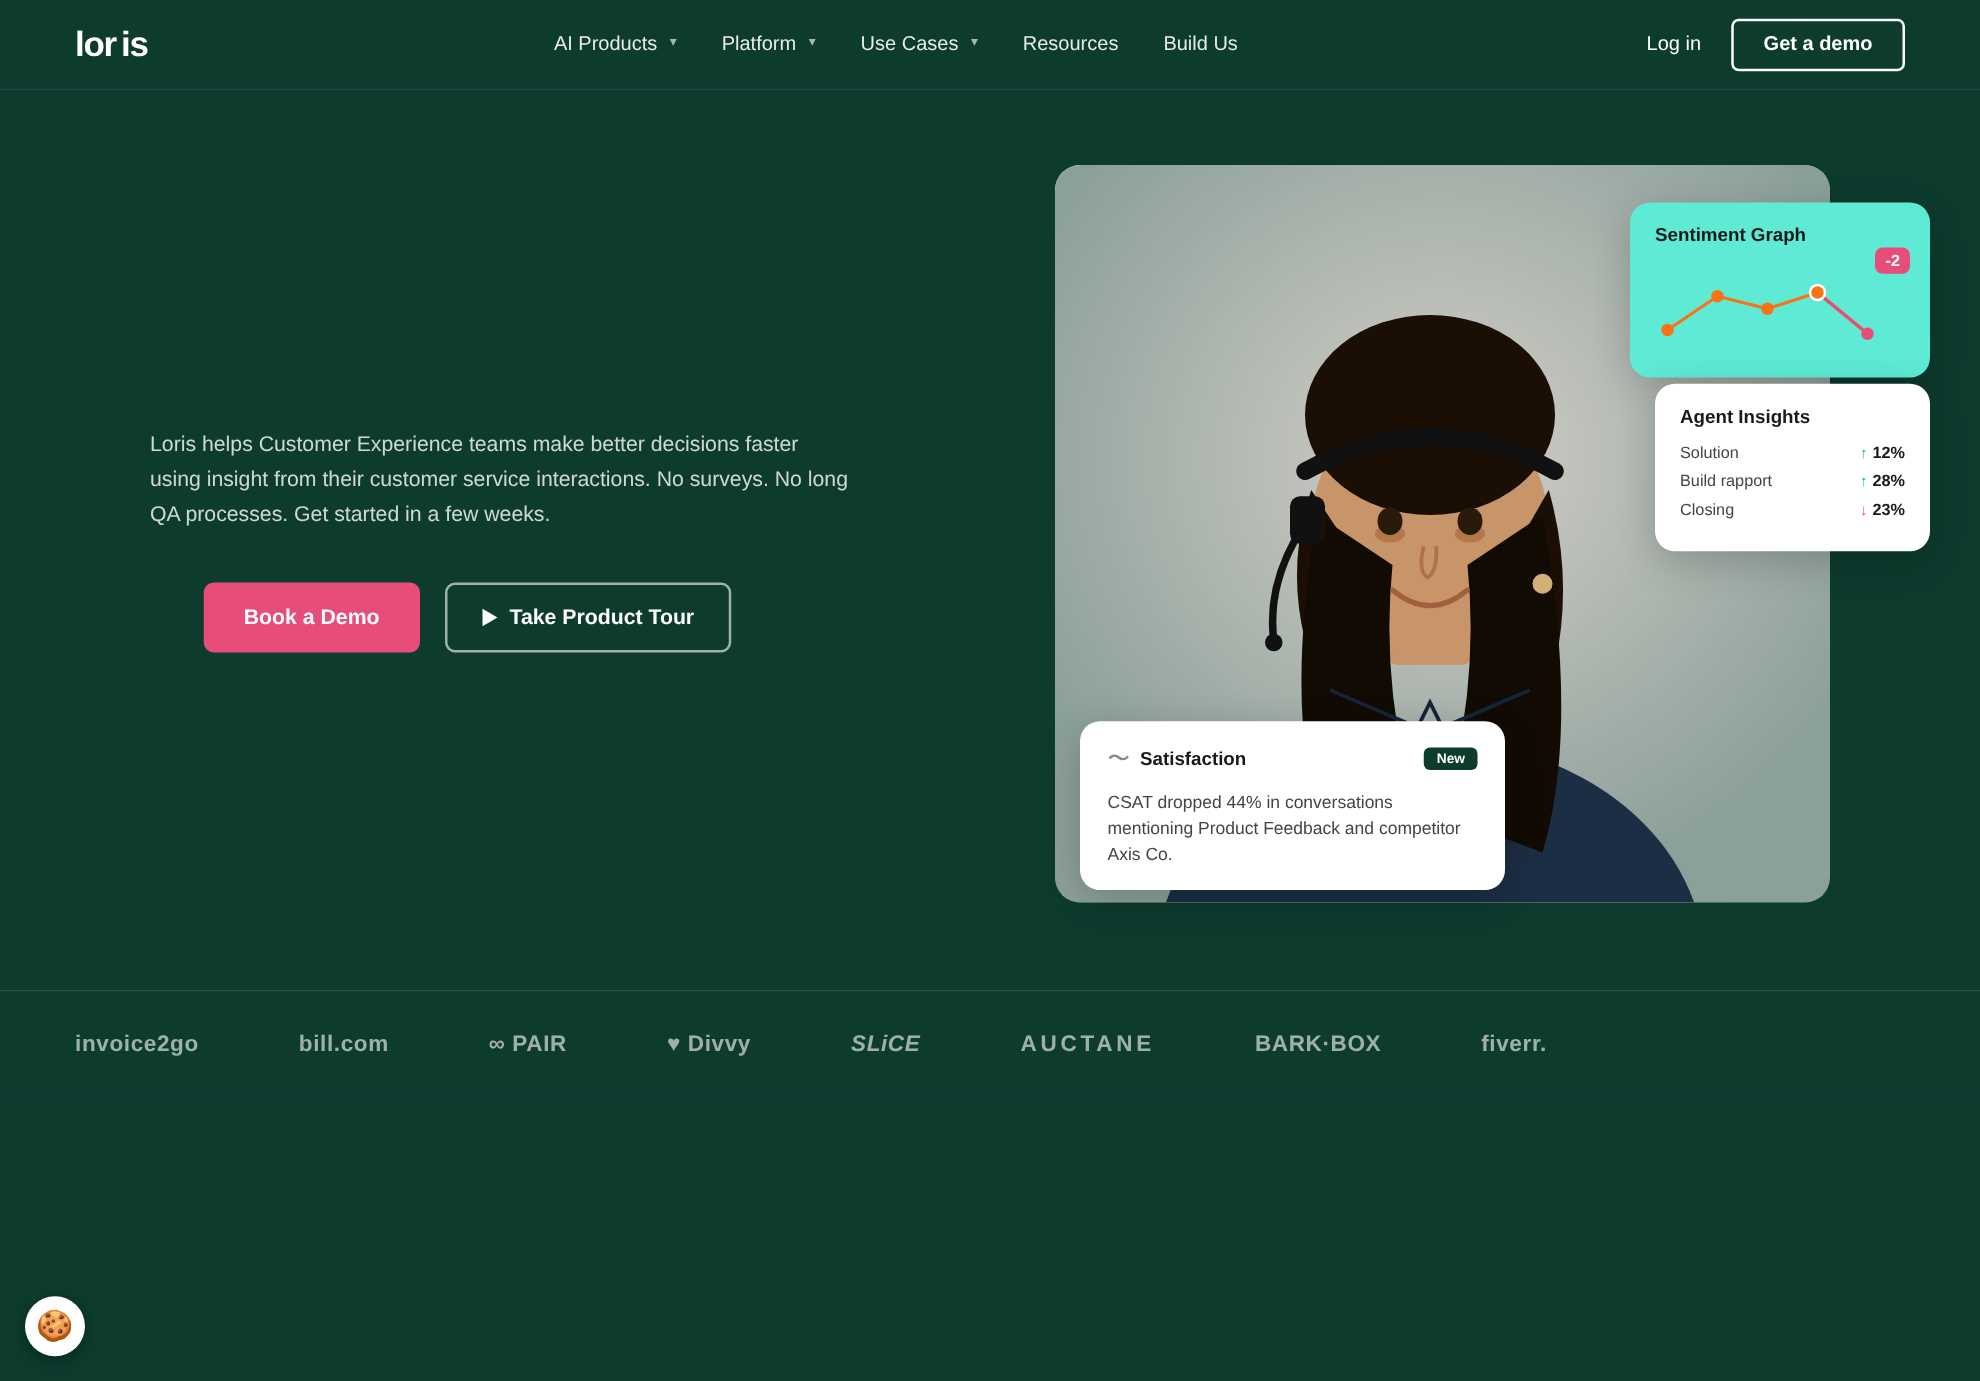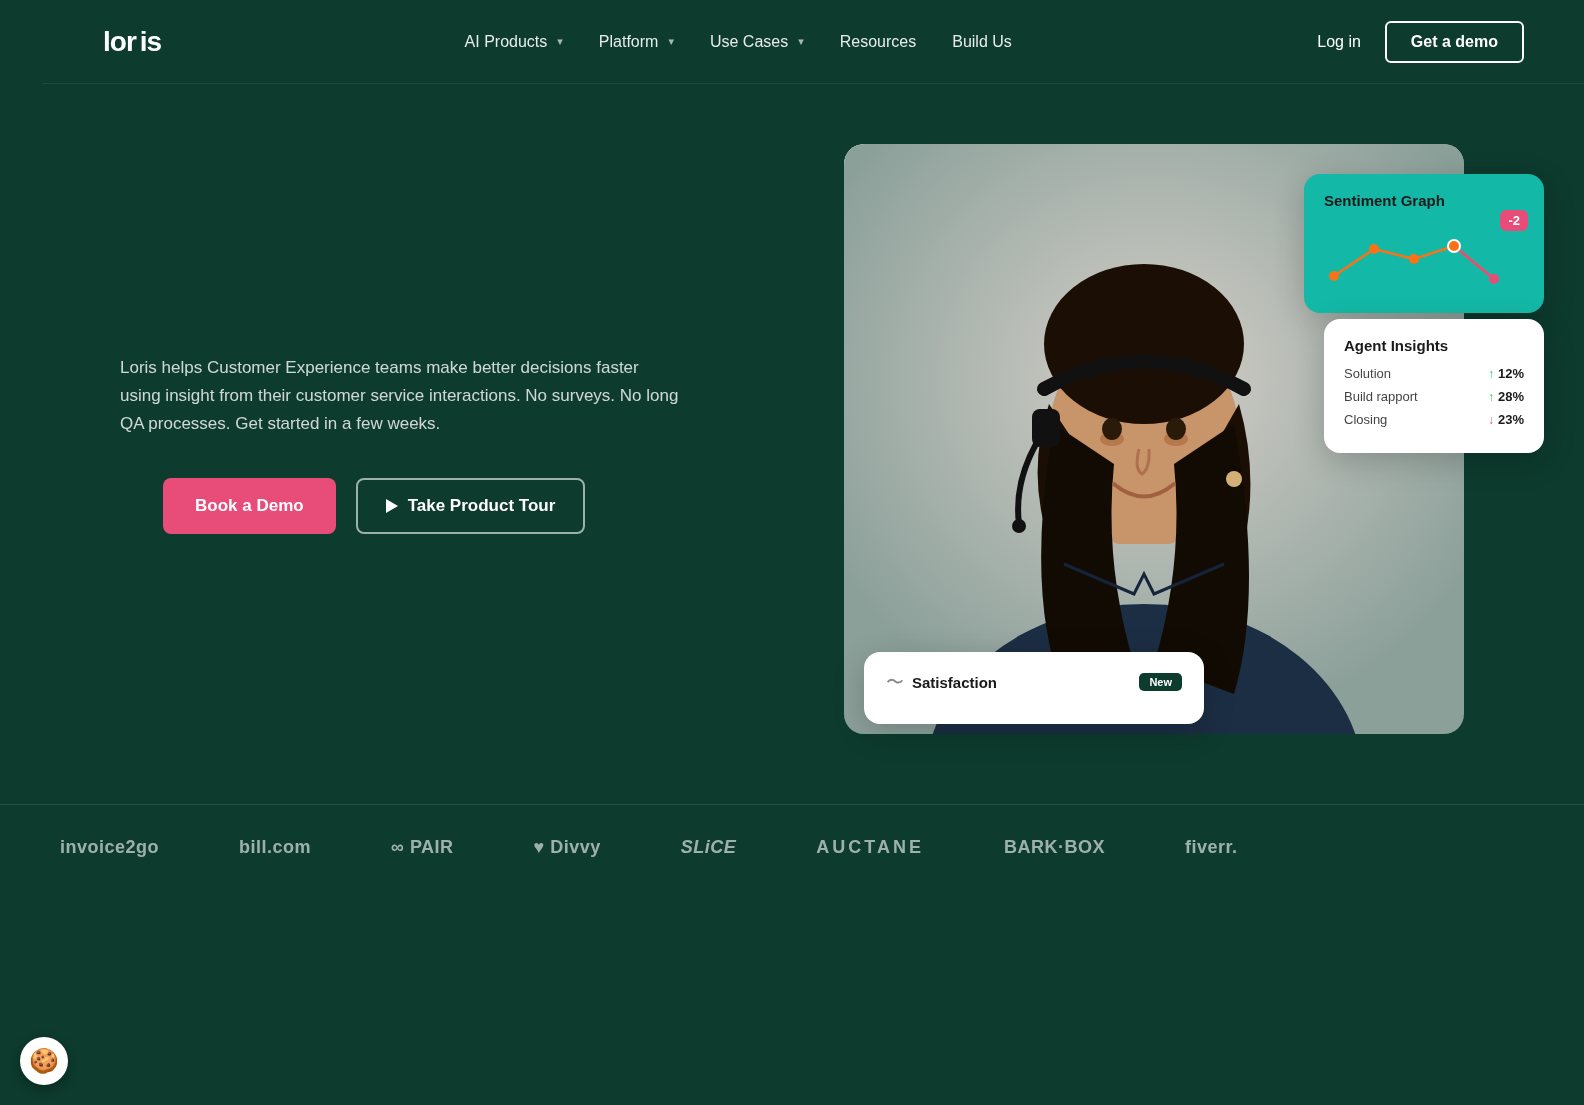--- a/index.html
+++ b/index.html
@@ -1,24 +1,24 @@
 <!DOCTYPE html>
 <html><head>
   <meta charset="utf-8">
   <style>
     * { margin: 0; padding: 0; box-sizing: border-box; }
     body { font-family: -apple-system, BlinkMacSystemFont, 'Segoe UI', sans-serif; background: #0d3b2e; color: white; width: 1584px; min-height: 1105px; overflow-x: hidden; }
 
     
-    nav { display: flex; align-items: center; justify-content: space-between; padding: 0 60px; height: 84px; background: #0d3b2e; border-bottom: 1px solid rgba(255,255,255,0.08); margin-left: 43px; }
+    nav { display: flex; align-items: center; justify-content: space-between; padding: 0 60px; height: 72px; background: #0d3b2e; border-bottom: 1px solid rgba(255,255,255,0.08); }
     .nav-logo { display: flex; align-items: center; gap: 4px; }
     .logo-text { font-size: 28px; font-weight: 700; color: white; letter-spacing: -1px; }
     .logo-dot { width: 10px; height: 10px; background: #e84d7a; border-radius: 50%; margin-top: -12px; margin-left: -2px; }
     .nav-links { display: flex; align-items: center; gap: 36px; }
-    .nav-link { color: rgba(255,255,255,0.9); font-size: 16px; text-decoration: none; cursor: pointer; display: flex; align-items: center; gap: 10px; }
+    .nav-link { color: rgba(255,255,255,0.9); font-size: 16px; text-decoration: none; cursor: pointer; display: flex; align-items: flex-start; gap: 10px; }
     .chevron { font-size: 11px; opacity: 0.7; }
     .nav-actions { display: flex; align-items: center; gap: 24px; }
     .login-btn { color: white; font-size: 16px; cursor: pointer; }
     .demo-btn { background: transparent; border: 2px solid white; color: white; padding: 10px 24px; border-radius: 6px; font-size: 16px; font-weight: 600; cursor: pointer; }
 
     
     .hero { display: flex; align-items: center; justify-content: space-between; padding: 60px 60px 60px 120px; min-height: 700px; }
     .hero-left { max-width: 560px; }
     .hero-title { font-size: 58px; font-weight: 800; line-height: 1.1; margin-bottom: 28px; color: white; }
     .hero-desc { font-size: 17px; line-height: 1.65; color: rgba(255,255,255,0.8); margin-bottom: 40px; }
@@ -26,21 +26,21 @@
     .book-demo-btn { background: #e84d7a; color: white; border: none; padding: 18px 32px; border-radius: 8px; font-size: 17px; font-weight: 700; cursor: pointer; margin-left: 43px; }
     .product-tour-btn { background: transparent; border: 2px solid rgba(255,255,255,0.6); color: white; padding: 16px 28px; border-radius: 8px; font-size: 17px; font-weight: 600; cursor: pointer; display: flex; align-items: center; gap: 10px; }
     .play-icon { width: 0; height: 0; border-style: solid; border-width: 7px 0 7px 12px; border-color: transparent transparent transparent white; display: inline-block; }
 
     
     .hero-right { position: relative; width: 680px; height: 600px; flex-shrink: 0; }
     .hero-image-container { width: 620px; height: 590px; border-radius: 20px; overflow: hidden; background: linear-gradient(135deg, #b8c4c0 0%, #8fa5a0 100%); position: relative; }
     .hero-person { width: 100%; height: 100%; background: linear-gradient(160deg, #c5d0cc 0%, #7a9590 30%, #4a7068 70%, #2d5a50 100%); border-radius: 20px; position: relative; overflow: hidden; }
 
     
-    .sentiment-card { position: absolute; top: 30px; right: -20px; background: #14b8a6; border-radius: 16px; padding: 18px 20px; width: 240px; box-shadow: 0 8px 32px rgba(0,0,0,0.2); }
+    .sentiment-card { position: absolute; top: 30px; right: -20px; background: #5eead4; border-radius: 16px; padding: 18px 20px; width: 240px; box-shadow: 0 8px 32px rgba(0,0,0,0.2); }
     .sentiment-title { font-size: 15px; font-weight: 700; color: #1a1a1a; margin-bottom: 14px; }
     .agent-card { position: absolute; top: 175px; right: -20px; background: white; border-radius: 16px; padding: 18px 20px; width: 220px; box-shadow: 0 8px 32px rgba(0,0,0,0.2); }
     .agent-title { font-size: 15px; font-weight: 700; color: #1a1a1a; margin-bottom: 12px; }
     .agent-row { display: flex; align-items: center; justify-content: space-between; margin-bottom: 8px; }
     .agent-label { font-size: 13px; color: #444; }
     .agent-value { font-size: 13px; font-weight: 600; color: #1a1a1a; display: flex; align-items: center; gap: 4px; }
     .arrow-up { color: #22c55e; font-size: 12px; }
     .arrow-down { color: #e84d7a; font-size: 12px; }
 
     .satisfaction-card { position: absolute; bottom: 20px; left: 20px; background: white; border-radius: 16px; padding: 18px 22px; width: 340px; box-shadow: 0 8px 32px rgba(0,0,0,0.2); }
@@ -211,20 +211,21 @@
     </div>
 
     <div class="satisfaction-card">
       <div class="sat-header">
         <div class="sat-title-wrap">
           <span class="sat-icon">〜</span>
           <span class="sat-title">Satisfaction</span>
         </div>
         <span class="new-badge">New</span>
       </div>
+      <p class="sat-text">CSAT dropped 44% in conversations mentioning Product Feedback and competitor Axis Co.</p>
     </div>
   </div>
 </section>
 
 <div class="logos-strip">
   <div class="logos-inner">
     <span class="logo-item">invoice2go</span>
     <span class="logo-item">bill.com</span>
     <span class="logo-item">∞ PAIR</span>
     <span class="logo-item">♥ Divvy</span>

